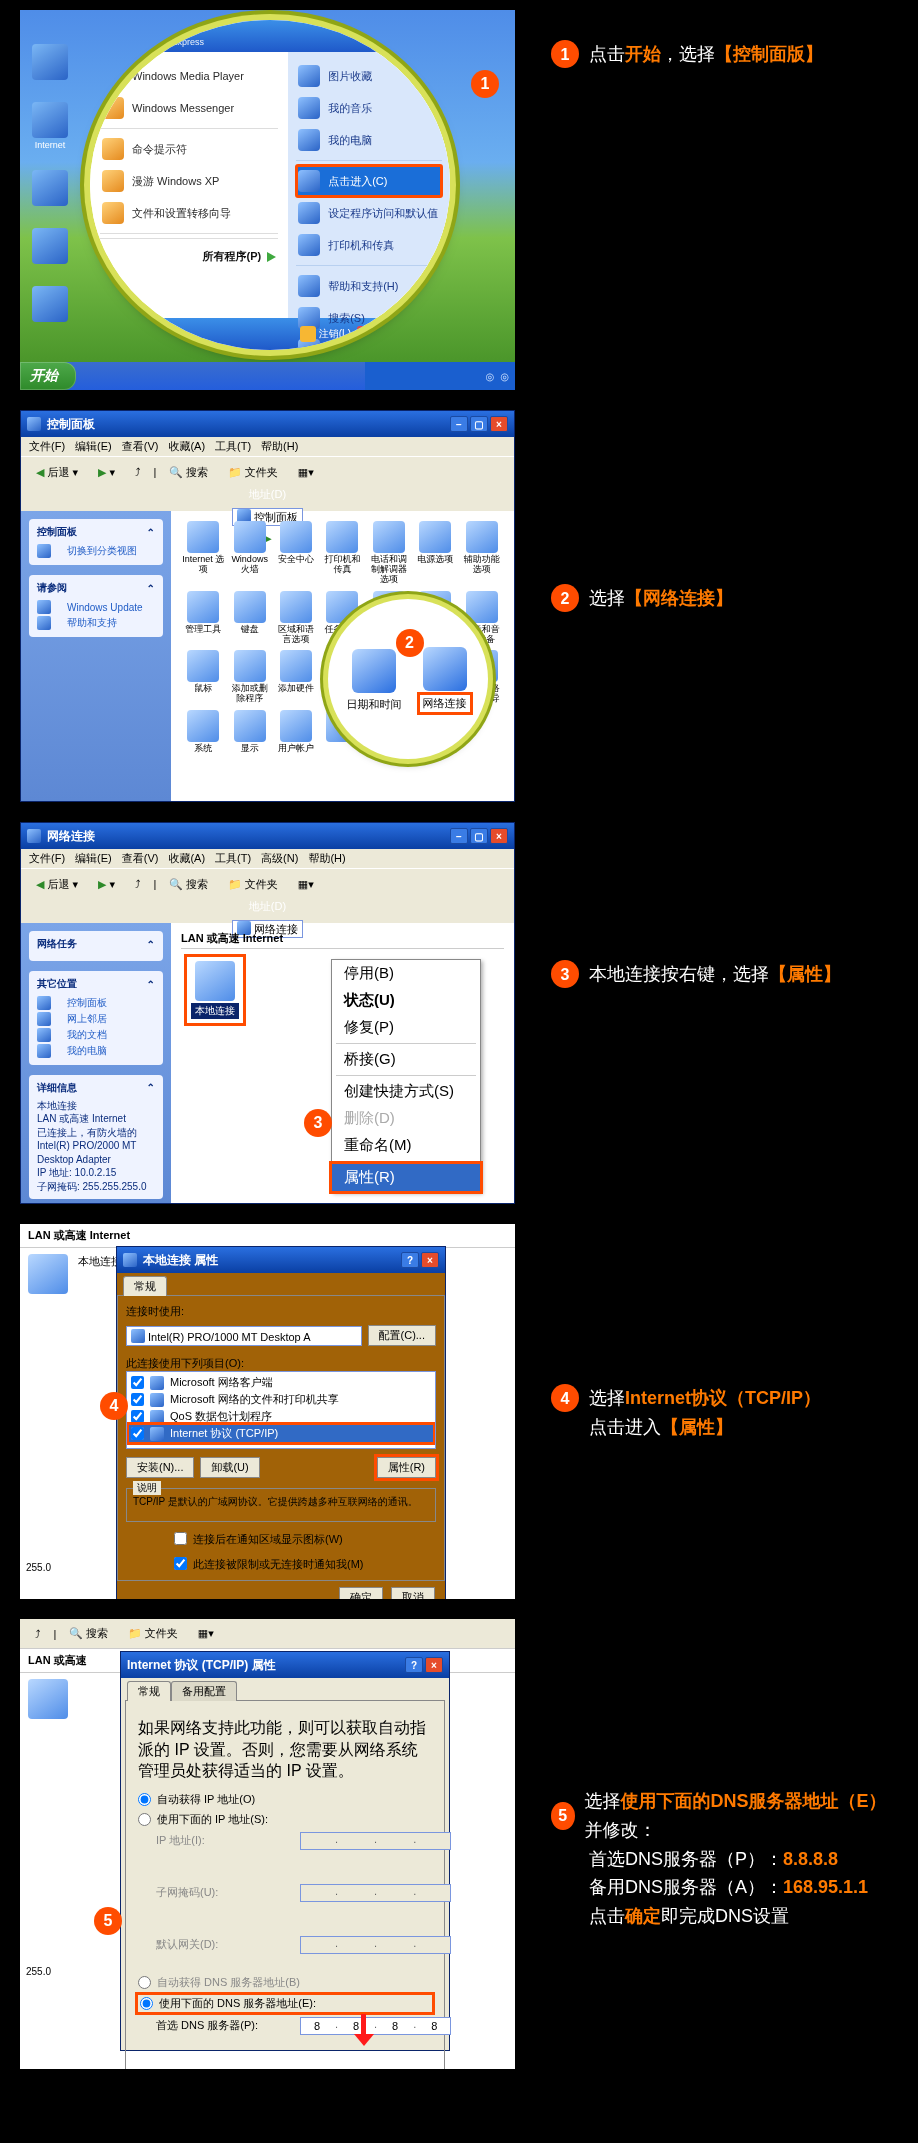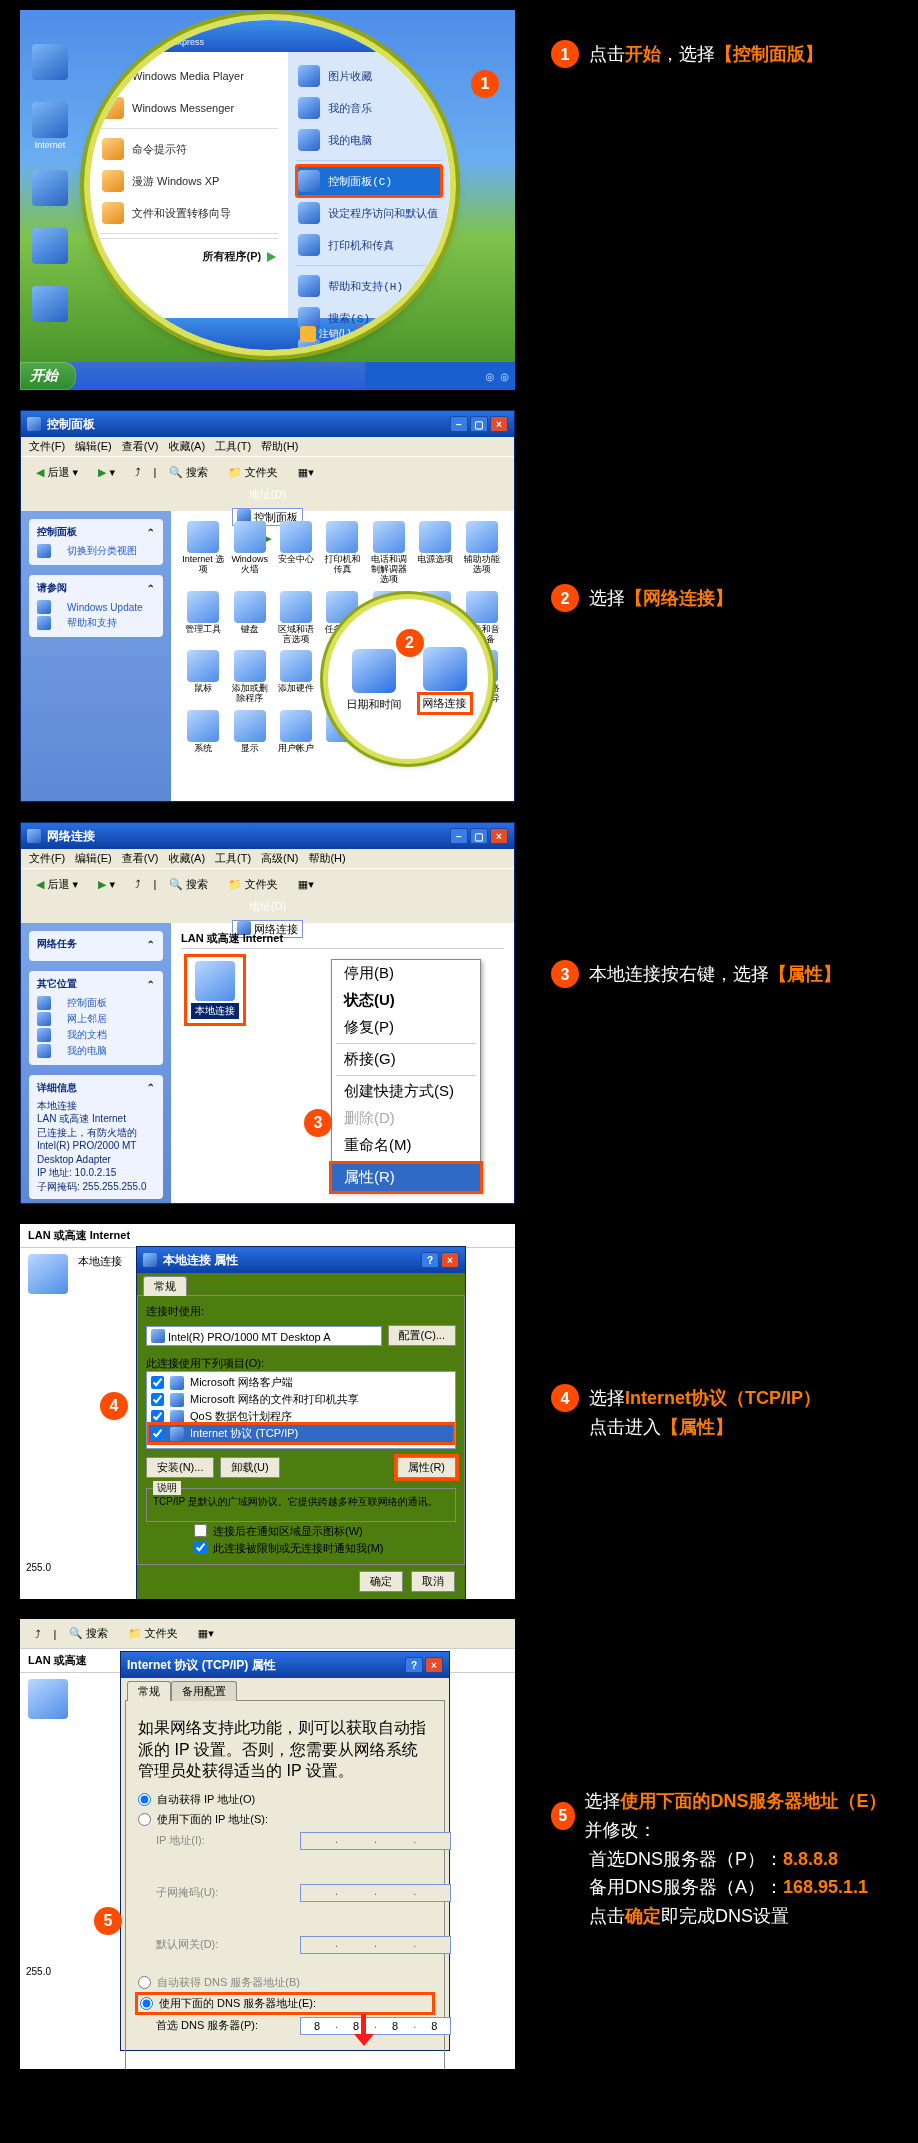--- a/index.html
+++ b/index.html
@@ -79,21 +79,21 @@
   .start-menu{
     position:absolute; inset:0;
     background:#fff;
   }
   .sm-header{
     height:32px; background:linear-gradient(#3b8fe8,#1f59c9);
     display:flex; align-items:center; padding-left:26px; gap:8px; color:#fff; font-size:12px;
   }
   .sm-body{ display:flex; height:calc(100% - 64px);}
   .sm-left{ flex:1.1; padding:8px 10px; font-size:11px; color:#2a2a2a;}
-  .sm-right{ flex:0.9; background:#d9e7fb; padding:8px 8px; font-size:11px; color:#1a3a8a;font-family:Liberation Mono, monospace;}
+  .sm-right{ flex:0.9; background:#d9e7fb; padding:8px 8px; font-size:11px; color:#1a3a8a;}
   .sm-item{ display:flex; align-items:center; gap:8px; padding:5px 2px;}
   .sm-item .ic{ width:22px;height:22px;border-radius:4px;
     background:linear-gradient(145deg,#ffd27a,#e58a1e);}
   .sm-right .sm-item .ic{ background:linear-gradient(145deg,#8fc1ff,#2a63c6);}
   .sm-sep{ height:1px;background:#ddd;margin:4px 0;}
   .sm-right .sm-sep{ background:#b8d0f0;}
   .sm-right .sm-item.hi{ background:#1a6ed8; color:#fff; border-radius:2px; outline:3px solid #ff4c00; outline-offset:-2px;}
   .sm-allprog{ padding:10px 2px; font-size:11px; font-weight:bold; color:#111;
     display:flex; align-items:center; justify-content:flex-end; gap:6px; border-top:1px solid #ddd;}
   .sm-footer{ height:32px; background:linear-gradient(#3b8fe8,#1f59c9);
@@ -169,39 +169,39 @@
   .ctx-sep{ height:1px; background:#ccc; margin:2px 4px;}
   .ctx-item.hi{ background:#316ac5; color:#fff; outline:3px solid #ff4c00;}
   .nc-side-details{ font-size:10px; color:#fff; line-height:1.35;}
   .step3-bubble{ position:absolute; left:133px; top:186px;}
 
   
   .step4-wrap{ width:495px; position:relative; background:#fff; font-size:11px; color:#000; height:375px; overflow:hidden;}
   .step4-hdrline{ padding:4px 8px; font-weight:bold; border-bottom:1px solid #ccc;}
   .step4-bg{ display:flex; gap:10px; padding:6px 8px;}
   .step4-ic{ width:40px;height:40px;border-radius:4px;background:linear-gradient(145deg,#b9d8ff,#4f8de8);}
-  .prop-dialog{ position:absolute; left:116px; top:22px; width:330px; height:360px;
-    background:#4d7c0f; border:1px solid #0a246a;}
+  .prop-dialog{ position:absolute; left:96px; top:22px; width:330px; height:360px;
+    background:#a16207; border:1px solid #0a246a;}
   .prop-body{ padding:8px 10px 10px; font-size:11px; color:#000;}
   .tabstrip{ display:flex; gap:0; margin-top:2px; padding:0 6px;}
   .tab{ background:#ece9d8; border:1px solid #888; border-bottom:none; padding:2px 10px;
     font-size:11px; border-radius:3px 3px 0 0; position:relative; top:1px;}
   .group{ border:1px solid #888; padding:8px; margin-top:0;}
   .conn-using{ display:flex; align-items:center; gap:6px; margin:6px 0 10px;}
   .conn-using .fld{ flex:1; background:#fff; border:1px solid #7a96df; padding:2px 4px;}
   .btn-xp{ background:#ece9d8; border:1px solid #888; padding:2px 10px; font-size:11px; cursor:default;}
   .items-box{ background:#fff; border:1px solid #7a96df; height:78px; overflow:auto; padding:2px;}
   .chk-row{ display:flex; align-items:center; gap:6px; padding:1px 2px;}
   .chk-row input{ margin:0;}
   .chk-row.hi{ background:#316ac5; color:#fff; outline:3px solid #ff4c00;}
   .btn-row{ display:flex; gap:6px; margin-top:8px; flex-wrap:wrap;}
   .btn-row .spacer{ flex:1;}
   .desc-box{ border:1px solid #888; padding:6px; margin-top:10px; font-size:10px; min-height:34px; position:relative;}
   .desc-box::before{ content:attr(data-legend); position:absolute; top:-8px; left:6px; background:#ece9d8; padding:0 4px; font-size:10px;}
-  .chk-line{ display:flex; align-items:flex-start; gap:6px; margin-top:2px;padding-left:48px;}
+  .chk-line{ display:flex; align-items:flex-start; gap:6px; margin-top:10px;padding-left:48px;}
   .dlg-btns{ display:flex; justify-content:flex-end; gap:8px; padding:6px 10px 0;}
   .btn-hi{ outline:3px solid #ff4c00;}
   .step4-bubble{ position:absolute; left:80px; top:168px;}
 
   
   .step5-wrap{ width:495px; position:relative; background:#fff; font-size:11px; color:#000; height:450px; overflow:hidden;}
   .tcp-dialog{ position:absolute; left:100px; top:32px; width:330px; height:400px;
     background:#ece9d8; border:1px solid #0a246a;}
   .tcp-body{ padding:10px 12px; font-size:11px; color:#000;}
   .tcp-desc{ font-size:16px; margin:6px 0 10px; line-height:1.35;}
@@ -304,21 +304,21 @@
                   <span class="ic"></span>
                   <span>我的音乐</span>
                 </div>
               <div class="sm-item">
                   <span class="ic"></span>
                   <span>我的电脑</span>
                 </div>
               <div class="sm-sep"></div>
               <div class="sm-item hi">
                   <span class="ic"></span>
-                  <span>控制面板(C)</span>
+                  <span>点击进入(C)</span>
                 </div>
               <div class="sm-item">
                   <span class="ic"></span>
                   <span>设定程序访问和默认值</span>
                 </div>
               <div class="sm-item">
                   <span class="ic"></span>
                   <span>打印机和传真</span>
                 </div>
               <div class="sm-sep"></div>

